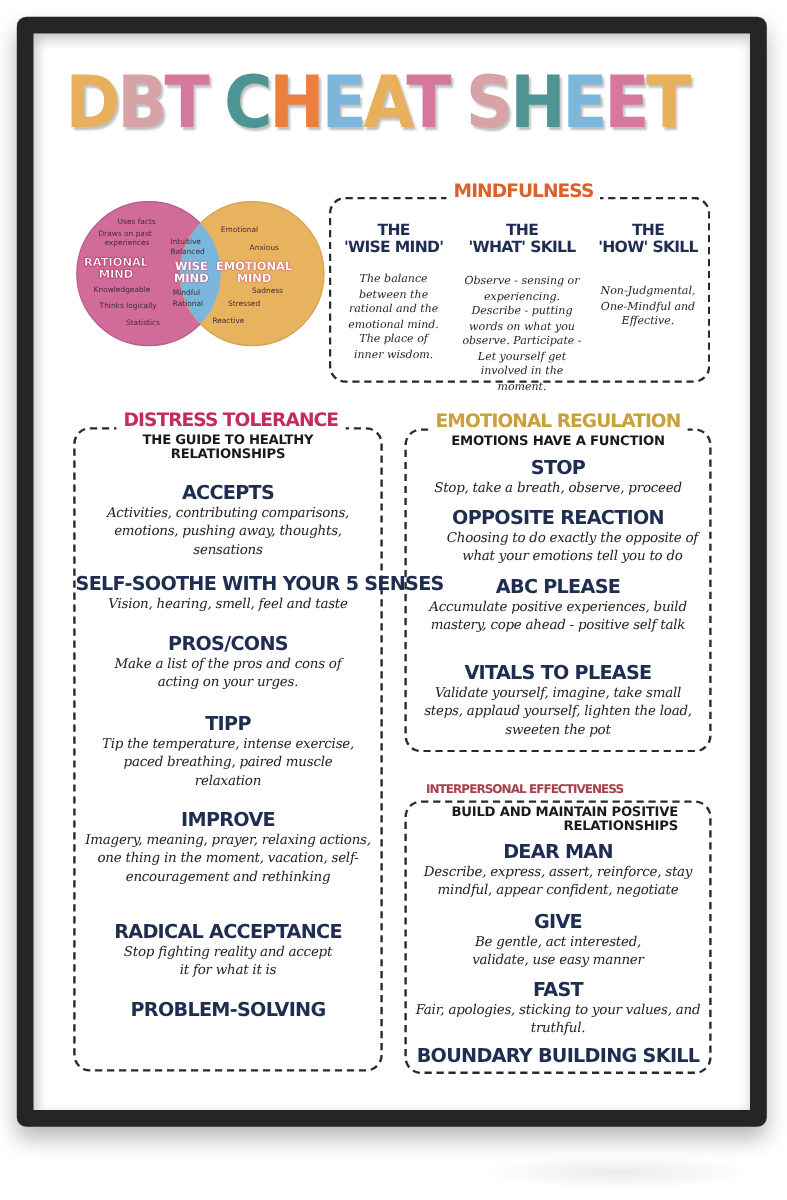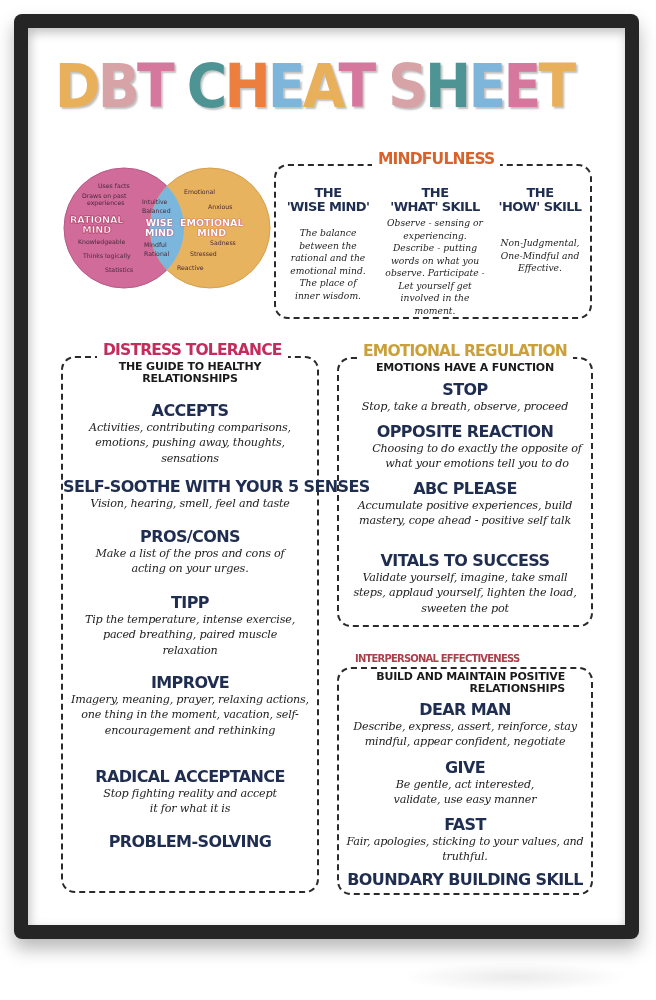--- a/index.html
+++ b/index.html
@@ -122,21 +122,21 @@
 <div class="dbox" style="left:274px; top:164px; width:318px; height:155px;">
   <div class="box-title" style="left:96px; top:-14px; color:#D9622B;">MINDFULNESS</div>
   <div class="mcol" style="left:2px; width:100px;">
     <div class="mh">THE</div>
     <div class="mh">'WISE MIND'</div>
     <div class="mb" style="margin-top:14px; padding:0 8px;">The balance between the rational and the emotional mind. The place of inner wisdom.</div>
   </div>
   <div class="mcol" style="left:108px; width:102px;">
     <div class="mh">THE</div>
     <div class="mh">'WHAT' SKILL</div>
-    <div class="mb" style="margin-top:4px;">Observe - sensing or experiencing. Describe - putting words on what you observe. Participate - Let yourself get involved in the moment.</div>
+    <div class="mb" style="margin-top:16px;">Observe - sensing or experiencing. Describe - putting words on what you observe. Participate - Let yourself get involved in the moment.</div>
   </div>
   <div class="mcol" style="left:214px; width:100px;">
     <div class="mh">THE</div>
     <div class="mh">'HOW' SKILL</div>
     <div class="mb" style="margin-top:24px; padding:0 6px;">Non-Judgmental, One-Mindful and Effective.</div>
   </div>
 </div>
 
 <div class="dbox" style="left:61px; top:356px; width:258px; height:537px;">
   <div class="box-title" style="left:34px; top:-15px; color:#C42C5E;">DISTRESS TOLERANCE</div>
@@ -181,21 +181,21 @@
   </div>
   <div class="sec" style="top:64px;">
     <div class="sec-h">OPPOSITE REACTION</div>
     <div class="sec-b" style="padding:0 6px;margin-left:24px;">Choosing to do exactly the opposite of what your emotions tell you to do</div>
   </div>
   <div class="sec" style="top:121px;">
     <div class="sec-h">ABC PLEASE</div>
     <div class="sec-b" style="padding:0 10px;">Accumulate positive experiences, build mastery, cope ahead - positive self talk</div>
   </div>
   <div class="sec" style="top:193px;">
-    <div class="sec-h">VITALS TO SUCCESS</div>
+    <div class="sec-h">VITALS TO PLEASE</div>
     <div class="sec-b" style="padding:0 12px;">Validate yourself, imagine, take small steps, applaud yourself, lighten the load, sweeten the pot</div>
   </div>
 </div>
 
 <div class="dbox" style="left:337px; top:667px; width:256px; height:228px;">
   <div class="box-title" style="left:10px; top:-15px; color:#A8404A; font-size:10px;">INTERPERSONAL EFFECTIVENESS</div>
   <div class="subhead" style="top:2px; padding:0 26px;text-align:right;">BUILD AND MAINTAIN POSITIVE RELATIONSHIPS</div>
 
   <div class="sec" style="top:32px;">
     <div class="sec-h">DEAR MAN</div>

